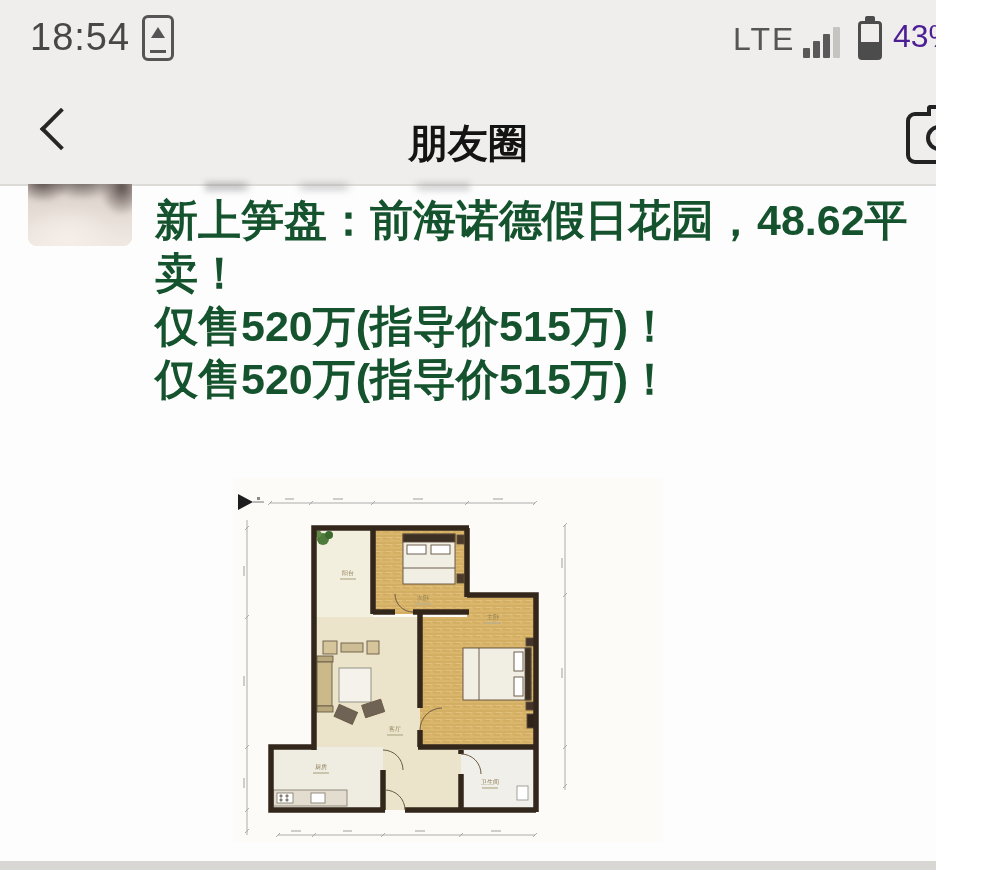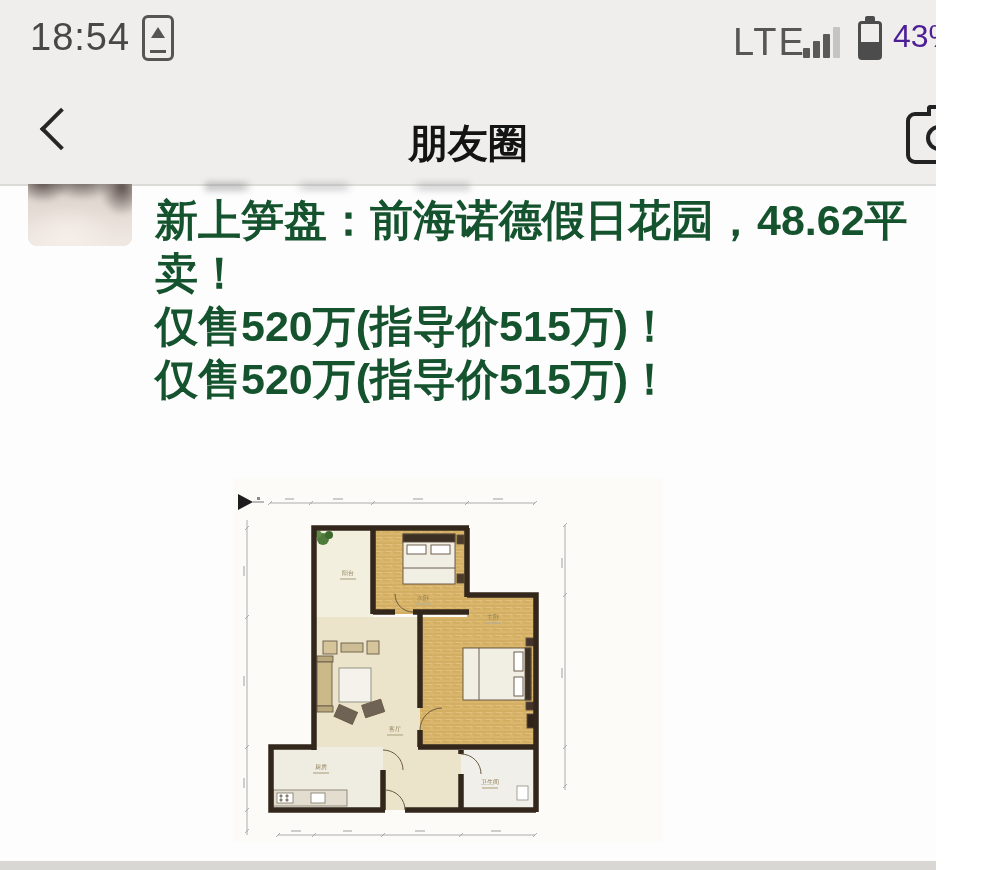--- a/index.html
+++ b/index.html
@@ -10,21 +10,21 @@
   
   .header{position:absolute;top:0;left:0;right:0;height:184px;background:#efeeec;
           border-bottom:2px solid #dddbd8;}
 
   .time{left:30px;top:16px;font-size:38px;color:#474747;letter-spacing:1px;}
   .shot-icon{left:142px;top:15px;width:26px;height:40px;border:3px solid #555;border-radius:6px;}
   .shot-icon .tri{position:absolute;left:6px;top:9px;width:0;height:0;
       border-left:7px solid transparent;border-right:7px solid transparent;border-bottom:11px solid #555;}
   .shot-icon .base{position:absolute;left:5px;bottom:5px;width:16px;height:3px;background:#555;}
 
-  .lte{left:733px;top:21px;font-size:38px;color:#565656;letter-spacing:2px;}
+  .lte{left:733px;top:21px;font-size:32px;color:#565656;letter-spacing:2px;}
   .sig{left:803px;top:26px;width:42px;height:32px;}
   .sig i{position:absolute;bottom:0;width:7px;background:#595959;border-radius:1px;}
   .sig i:nth-child(1){left:0;height:10px;}
   .sig i:nth-child(2){left:10px;height:17px;}
   .sig i:nth-child(3){left:20px;height:24px;}
   .sig i:nth-child(4){left:30px;height:31px;background:#c6c4c1;}
   .batt{left:858px;top:16px;width:24px;height:44px;}
   .batt .cap{position:absolute;top:0;left:7px;width:10px;height:5px;background:#4c4c4c;border-radius:2px 2px 0 0;}
   .batt .body{position:absolute;top:5px;left:0;width:18px;height:33px;border:3px solid #4c4c4c;border-radius:4px;}
   .batt .fill{position:absolute;left:0;bottom:0;width:100%;height:46%;background:#4c4c4c;}

